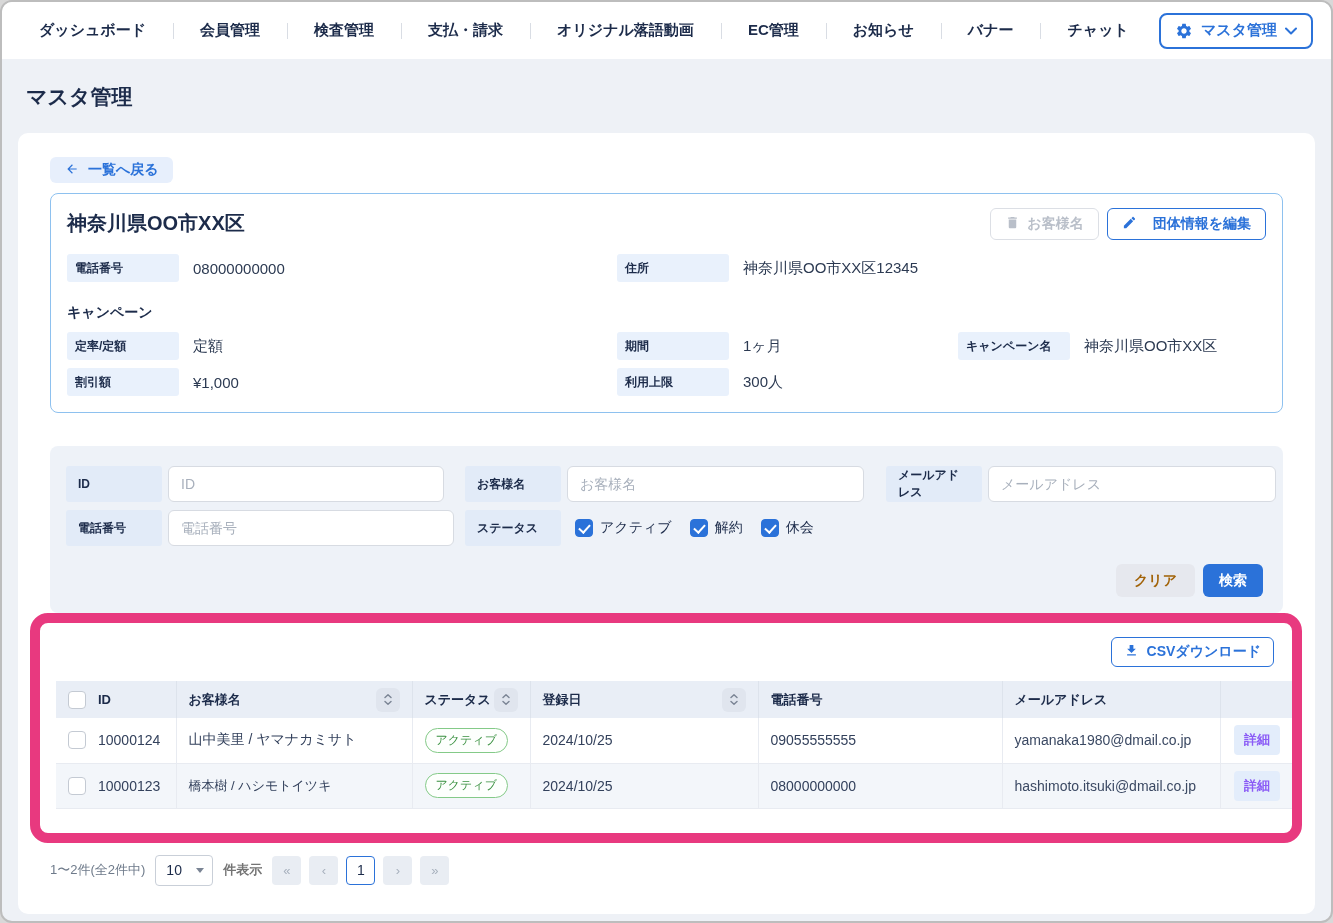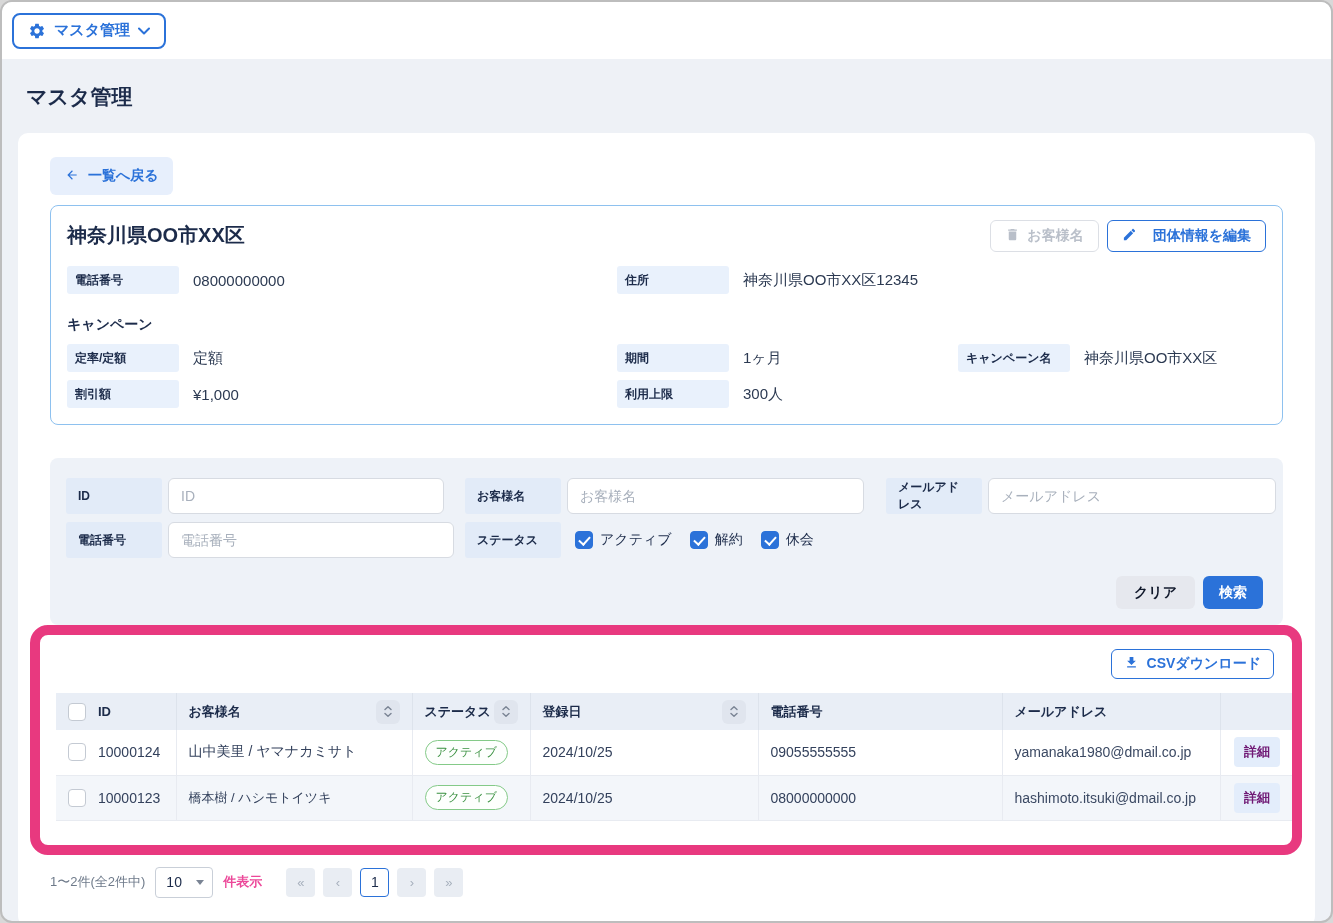--- a/index.html
+++ b/index.html
@@ -13,21 +13,21 @@
   .nav-item { position:relative; padding:0 27px; font-size:15px; font-weight:700; color:#1c2b4a; cursor:pointer; white-space:nowrap; }
   .nav-item + .nav-item::before { content:""; position:absolute; left:0; top:50%; transform:translateY(-50%); width:1px; height:16px; background:#d9dde4; }
   .master-btn { display:flex; align-items:center; gap:8px; height:36px; padding:0 14px; background:#fff; border:2px solid #2b72d9; border-radius:8px; color:#2b72d9; font-size:15px; font-weight:700; cursor:pointer; }
   .master-btn svg { display:block; }
 
   
   .page { flex:1; padding:0; }
   .page-title { font-size:21px; font-weight:700; color:#1c2b4a; margin:24px 0 0 24px; }
   .card { background:#fff; border-radius:10px; margin:22px 16px 0 16px; padding:24px 32px 28px 32px; min-height:768px; }
 
-  .back-btn { display:inline-flex; align-items:center; gap:8px; height:38px; padding:0 14px; background:#e7effc; border:none; border-radius:6px; color:#2b72d9; font-size:14px; font-weight:700; cursor:pointer; }
+  .back-btn { display:inline-flex; align-items:center; gap:8px; height:26px; padding:0 14px; background:#e7effc; border:none; border-radius:6px; color:#2b72d9; font-size:14px; font-weight:700; cursor:pointer; }
 
   
   .org-card { margin-top:10px; border:1px solid #8ec1ef; border-radius:8px; padding:14px 16px 16px 16px; }
   .org-head { display:flex; align-items:flex-start; justify-content:space-between; }
   .org-title { font-size:20px; font-weight:700; color:#1c2b4a; padding-top:2px; }
   .org-actions { display:flex; gap:8px; }
   .btn-ghost-disabled { display:flex; align-items:center; gap:7px; height:32px; padding:0 14px; background:#fff; border:1px solid #dcdfe5; border-radius:6px; color:#b9bfc9; font-size:14px; font-weight:700; cursor:default; }
   .btn-ghost-blue { display:flex; align-items:center; gap:16px; height:32px; padding:0 14px; background:#fff; border:1.5px solid #2b72d9; border-radius:6px; color:#2b72d9; font-size:14px; font-weight:700; cursor:pointer; }
 
   .field { display:flex; align-items:center; }
@@ -43,57 +43,68 @@
   .f-field { display:flex; align-items:center; gap:6px; }
   .f-chip { display:inline-flex; align-items:center; width:96px; height:36px; padding:0 12px; background:#e2ebf8; border-radius:3px; font-size:12px; font-weight:700; color:#1c2b4a; flex:0 0 auto; }
   .f-input { height:36px; border:1px solid #d7dbe2; border-radius:6px; padding:0 12px; font-size:14px; color:#2c3a52; background:#fff; font-family:inherit; }
   .f-input::placeholder { color:#a8b0bc; }
   .checks { display:flex; align-items:center; gap:18px; margin-left:8px; }
   .check { display:flex; align-items:center; gap:7px; font-size:14px; color:#1c2b4a; cursor:pointer; }
   .cb { width:18px; height:18px; border-radius:4px; border:1px solid #c4cad3; background:#fff; position:relative; }
   .cb.checked { background:#2b72d9; border-color:#2b72d9; }
   .cb.checked::after { content:""; position:absolute; left:5px; top:2px; width:5px; height:9px; border:solid #fff; border-width:0 2.4px 2.4px 0; transform:rotate(42deg); }
   .filter-actions { display:flex; justify-content:flex-end; gap:8px; margin-top:18px; }
-  .btn-clear { height:33px; padding:0 18px; background:#e6e8ee; border:none; border-radius:6px; font-size:14px; font-weight:700; color:#0f172a; cursor:pointer; }
+  .btn-clear { height:33px; padding:0 18px; background:#e6e8ee; border:none; border-radius:6px; font-size:14px; font-weight:700; color:#a16207; cursor:pointer; }
   .btn-search { height:33px; padding:0 16px; background:#2b72d9; border:none; border-radius:6px; font-size:14px; font-weight:700; color:#fff; cursor:pointer; }
 
   
   .highlight { margin:0 -19px 0 -20px; border:10px solid #e8397f; border-radius:18px; background:#fff; padding:14px 16px 24px 16px; }
   .csv-row { display:flex; justify-content:flex-end; padding-right:2px; }
   .btn-csv { display:flex; align-items:center; gap:8px; height:30px; padding:0 12px; background:#fff; border:1.5px solid #2b72d9; border-radius:6px; color:#2b72d9; font-size:14px; font-weight:700; cursor:pointer; }
 
   table { width:100%; border-collapse:collapse; margin-top:14px; table-layout:fixed; }
   thead th { background:#e9eef6; height:37px; font-size:13px; font-weight:700; color:#1c2b4a; text-align:left; padding:0 12px; border-right:1px solid #dde3ec; }
   thead th:last-child { border-right:none; }
   .th-inner { display:flex; align-items:center; justify-content:space-between; }
   .sort-btn { width:24px; height:24px; background:#e0e5ee; border:none; border-radius:6px; display:flex; align-items:center; justify-content:center; cursor:pointer; }
   tbody td { height:45px; font-size:14px; color:#33415c; padding:0 12px; border-right:1px solid #e8ebf1; border-bottom:1px solid #e8ebf1; background:#fff; }
   tbody td:last-child { border-right:none; }
   tbody tr.alt td { background:#f3f6fa; }
   .idcell { display:flex; align-items:center; gap:12px; }
   .pill { display:inline-block; padding:3px 10px; border:1px solid #84ca88; border-radius:999px; color:#3a9141; font-size:12px; background:#fdfffd; }
-  .btn-detail { background:#e3edfb; color:#701a75; border:none; border-radius:4px; padding:6px 10px; font-size:13px; font-weight:700; cursor:pointer; }
+  .btn-detail { background:#e3edfb; color:#8b5cf6; border:none; border-radius:4px; padding:6px 10px; font-size:13px; font-weight:700; cursor:pointer; }
   .email { font-size:14px; color:#3b4963; }
 
   
   .pagination { display:flex; align-items:center; justify-content:flex-start; gap:10px; margin-top:12px; padding-right:2px; }
   .pg-summary { font-size:13px; color:#6e7a8a; }
   .pg-select { display:flex; align-items:center; justify-content:space-between; width:58px; height:31px; border:1px solid #c9cfd8; border-radius:4px; background:#fff; padding:0 8px 0 10px; font-size:14px; color:#1c2b4a; cursor:pointer; }
   .pg-caret { width:0; height:0; border-left:4px solid transparent; border-right:4px solid transparent; border-top:5px solid #7a8494; }
-  .pg-suffix { font-size:13px; font-weight:700; color:#ec4899; margin-right:14px; }
+  .pg-suffix { font-size:13px; font-weight:700; color:#737373; }
   .pager { display:flex; gap:8px; }
   .pg-btn { width:29px; height:29px; border:none; border-radius:4px; background:#e9edf3; color:#a7b0bd; font-size:13px; display:flex; align-items:center; justify-content:center; cursor:pointer; }
   .pg-btn.current { background:#fff; border:1.5px solid #2b72d9; color:#1c2b4a; font-size:14px; }
 </style>
 </head>
 <body>
 
 <div class="frame">
 
   <header class="nav">
+    <div class="nav-items">
+      <span class="nav-item">ダッシュボード</span>
+      <span class="nav-item">会員管理</span>
+      <span class="nav-item">検査管理</span>
+      <span class="nav-item">支払・請求</span>
+      <span class="nav-item">オリジナル落語動画</span>
+      <span class="nav-item">EC管理</span>
+      <span class="nav-item">お知らせ</span>
+      <span class="nav-item">バナー</span>
+      <span class="nav-item">チャット</span>
+    </div>
     <button class="master-btn">
       <span>
           <svg width="18" height="18" viewBox="0 0 24 24" fill="#2b72d9">
             <path d="M19.14 12.94c.04-.3.06-.61.06-.94 0-.32-.02-.64-.07-.94l2.03-1.58c.18-.14.23-.41.12-.61l-1.92-3.32c-.12-.22-.37-.29-.59-.22l-2.39.96c-.5-.38-1.03-.7-1.62-.94l-.36-2.54c-.04-.24-.24-.41-.48-.41h-3.84c-.24 0-.43.17-.47.41l-.36 2.54c-.59.24-1.13.57-1.62.94l-2.39-.96c-.22-.08-.47 0-.59.22L2.74 8.87c-.12.21-.08.47.12.61l2.03 1.58c-.05.3-.09.63-.09.94s.02.64.07.94l-2.03 1.58c-.18.14-.23.41-.12.61l1.92 3.32c.12.22.37.29.59.22l2.39-.96c.5.38 1.03.7 1.62.94l.36 2.54c.05.24.24.41.48.41h3.84c.24 0 .44-.17.47-.41l.36-2.54c.59-.24 1.13-.56 1.62-.94l2.39.96c.22.08.47 0 .59-.22l1.92-3.32c.12-.22.07-.47-.12-.61l-2.01-1.58zM12 15.6c-1.98 0-3.6-1.62-3.6-3.6s1.62-3.6 3.6-3.6 3.6 1.62 3.6 3.6-1.62 3.6-3.6 3.6z"></path>
           </svg>
         </span>
       <span>マスタ管理</span>
       <span>
           <svg width="12" height="8" viewBox="0 0 12 8" fill="none">
             <path d="M1 1.5 L6 6.5 L11 1.5" stroke="#2b72d9" stroke-width="2" stroke-linecap="round" stroke-linejoin="round"></path>

